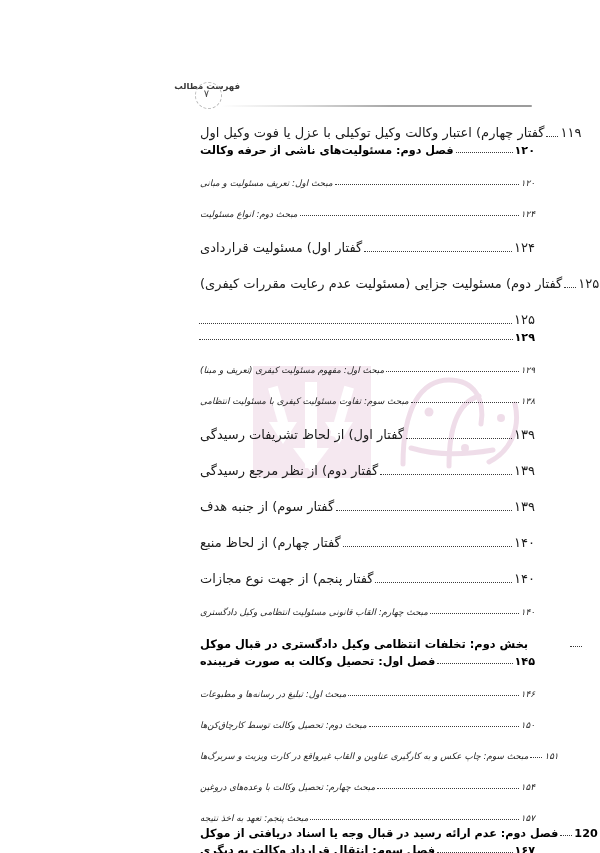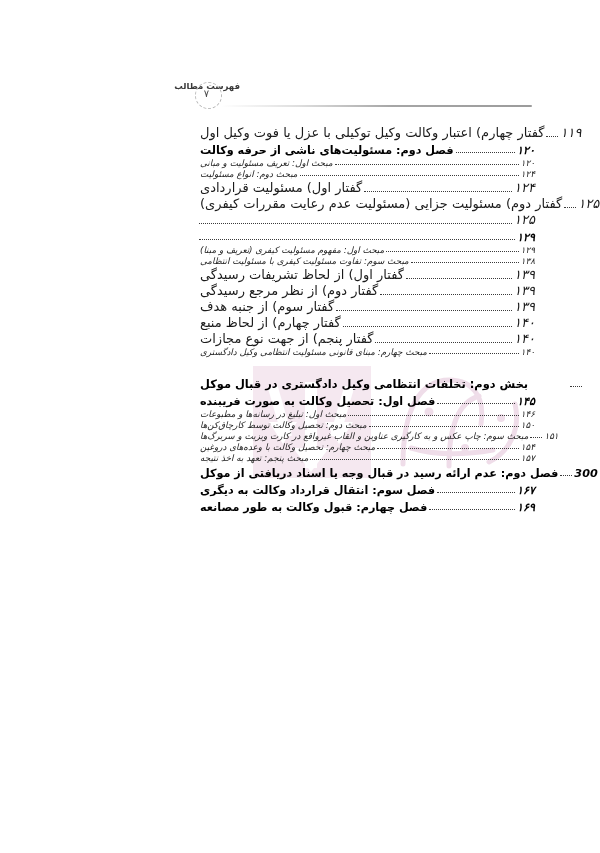--- a/index.html
+++ b/index.html
@@ -116,21 +116,20 @@
     margin: 0 2px 4px 2px;
     min-width: 12px;
     height: 1px;
   }
   .entry .pg {
     flex: 0 0 auto;
     color: #161616;
     padding-right: 3px;
     font-family: "DejaVu Sans", sans-serif;
     direction: rtl;
-    font-style: italic;
   }
 
   
   .lvl-part { font-size: 11.4px; font-weight: bold; gap: 40px; }
   .lvl-part .label,
   .lvl-part .pg { color: #000; }
   .lvl-part .leader { border-bottom-width: 1.8px; margin-bottom: 4px; }
 
   
   .lvl-chapter { font-size: 11.2px; font-weight: bold; align-items: flex-end; }
@@ -147,21 +146,21 @@
   
   .lvl-sub { font-size: 13px; font-weight: normal; }
   .lvl-sub .label,
   .lvl-sub .pg { color: #1b1b1b; }
   .lvl-sub .leader { border-bottom-width: 1.3px; margin-bottom: 3px; }
 
   .sp-xs { height: 4px; }
   .sp-lg { height: 20px; }
 
   .row { margin: 0; padding: 0; }
-  .row + .row { margin-top: 1px; text-align: right; }
+  .row + .row { margin-top: 21px; text-align: right; }
 </style>
 </head>
 <body>
 
 <div class="page">
 
   <div class="watermark">
     <svg viewBox="0 0 300 145" xmlns="http://www.w3.org/2000/svg" aria-hidden="true">
       <g>
 
@@ -268,21 +267,21 @@
         <span class="label">گفتار چهارم) از لحاظ منبع</span>
         <span class="leader"></span>
         <span class="pg">۱۴۰</span>
       </div>
       <div class="entry row lvl-sub">
         <span class="label">گفتار پنجم) از جهت نوع مجازات</span>
         <span class="leader"></span>
         <span class="pg">۱۴۰</span>
       </div>
       <div class="entry row lvl-section">
-        <span class="label">مبحث چهارم: مبنای قانونی مسئولیت انتظامی وکیل دادگستری</span>
+        <span class="label">مبحث چهارم: القاب قانونی مسئولیت انتظامی وکیل دادگستری</span>
         <span class="leader"></span>
         <span class="pg">۱۴۰</span>
       </div>
       <div class="sp-lg"></div>
       <div class="entry row lvl-part">
         <span class="label">بخش دوم: تخلفات انتظامی وکیل دادگستری در قبال موکل</span>
         <span class="leader"></span>
         <span class="pg">۱۴۳</span>
       </div>
       <div class="sp-xs"></div>
@@ -313,21 +312,21 @@
       </div>
       <div class="entry row lvl-section">
         <span class="label">مبحث پنجم: تعهد به اخذ نتیجه</span>
         <span class="leader"></span>
         <span class="pg">۱۵۷</span>
       </div>
       <div class="sp-xs"></div>
       <div class="entry row lvl-chapter">
         <span class="label">فصل دوم: عدم ارائه رسید در قبال وجه یا اسناد دریافتی از موکل</span>
         <span class="leader"></span>
-        <span class="pg">300</span>
+        <span class="pg">120</span>
       </div>
       <div class="sp-xs"></div>
       <div class="entry row lvl-chapter">
         <span class="label">فصل سوم: انتقال قرارداد وکالت به دیگری</span>
         <span class="leader"></span>
         <span class="pg">۱۶۷</span>
       </div>
       <div class="sp-xs"></div>
       <div class="entry row lvl-chapter">
         <span class="label">فصل چهارم: قبول وکالت به طور مصانعه</span>

